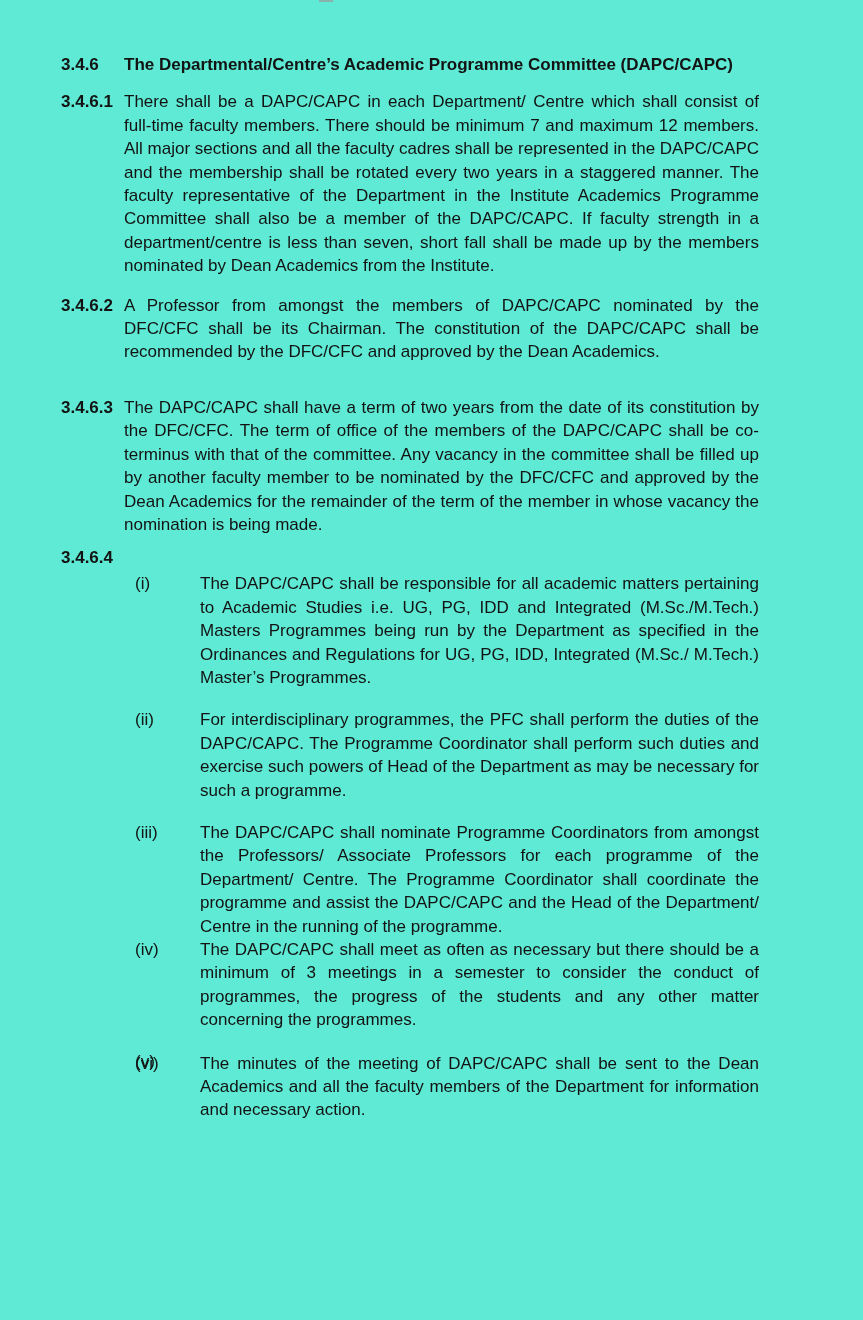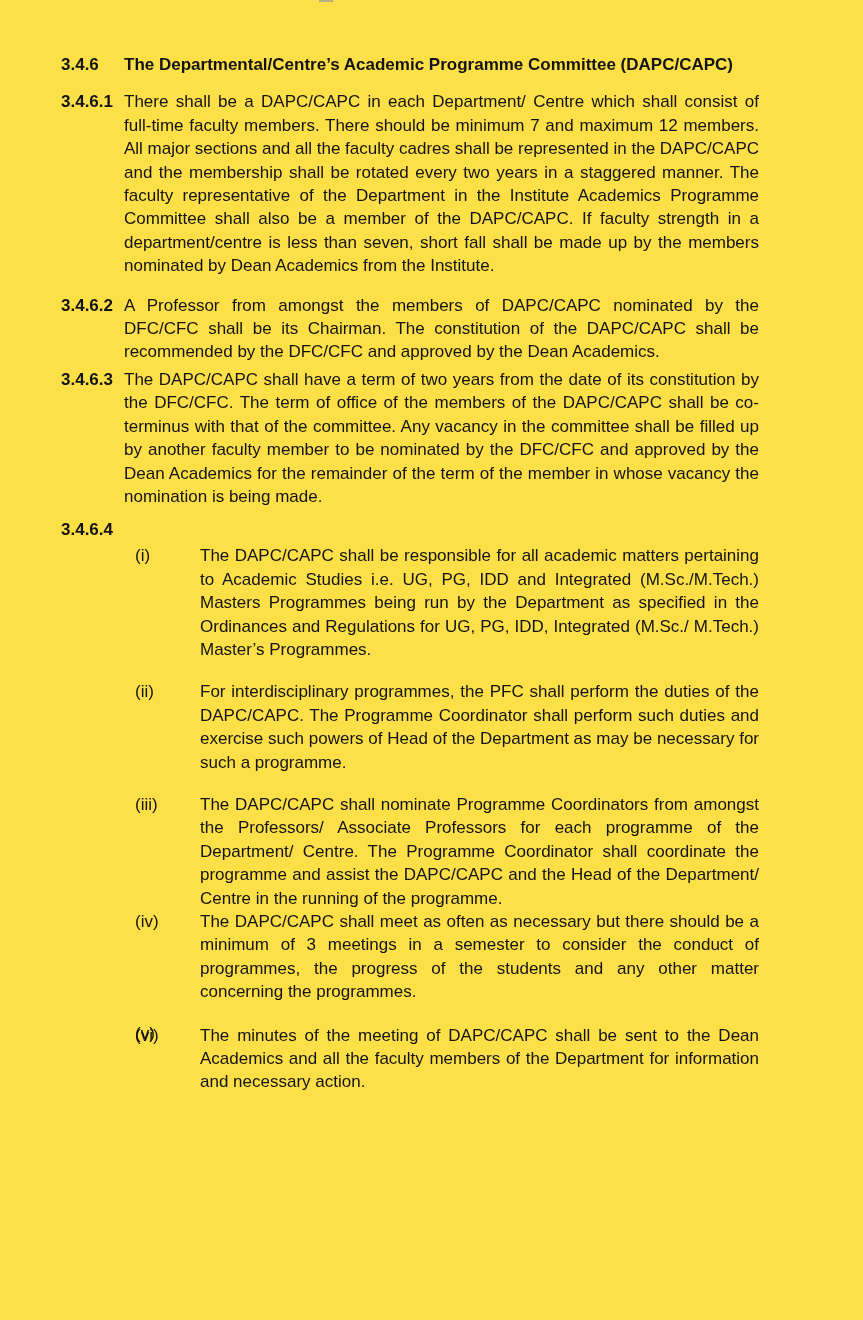--- a/index.html
+++ b/index.html
@@ -1,21 +1,21 @@
 <!DOCTYPE html>
 <html><head>
 <meta charset="utf-8">
 <style>
   * { margin: 0; padding: 0; box-sizing: border-box; }
   html, body { background: #ffffff; }
   .page {
     position: relative;
     width: 863px;
     height: 1320px;
-    background: #fde047;
+    background: #5eead4;
     color: #131313;
     font-family: "Liberation Sans", "DejaVu Sans", sans-serif;
     font-size: 17px;
     line-height: 23.4px;
     padding: 53px 104px 0 61px;
     overflow: hidden;
   }
   .scan-artifact {
     position: absolute;
     left: 319px;
@@ -61,21 +61,21 @@
   <div class="block bold" style="margin-bottom:14px;">
     <span class="num">3.4.6</span>
     <span>The Departmental/Centre’s Academic Programme Committee (DAPC/CAPC)</span>
   </div>
 
   <div class="block" style="margin-bottom:16px;">
     <span class="num">3.4.6.1</span>
     <span>There shall be a DAPC/CAPC in each Department/ Centre which shall consist of full-time faculty members. There should be minimum 7 and maximum 12 members. All major sections and all the faculty cadres shall be represented in the DAPC/CAPC and the membership shall be rotated every two years in a staggered manner.  The faculty representative of the Department in the Institute Academics Programme Committee shall also be a member of the DAPC/CAPC. If faculty strength in a department/centre is less than seven, short fall shall be made up by the members nominated by Dean Academics from the Institute.</span>
   </div>
 
-  <div class="block" style="margin-bottom:4px;">
+  <div class="block" style="margin-bottom:32px;">
     <span class="num">3.4.6.2</span>
     <span>A Professor from amongst the members of DAPC/CAPC nominated by the DFC/CFC shall be its Chairman. The constitution of the DAPC/CAPC shall be recommended by the DFC/CFC and approved by the Dean Academics.</span>
   </div>
 
   <div class="block" style="margin-bottom:10px;">
     <span class="num">3.4.6.3</span>
     <span>The DAPC/CAPC shall have a term of two years from the date of its constitution by the DFC/CFC. The term of office of the members of the DAPC/CAPC shall be co-terminus with that of the committee. Any vacancy in the committee shall be filled up by another faculty member to be nominated by the DFC/CFC and approved by the Dean Academics for the remainder of the term of the member in whose vacancy the nomination is being made.</span>
   </div>
 
   <div class="block bold" style="margin-bottom:36px; text-align:left;">

